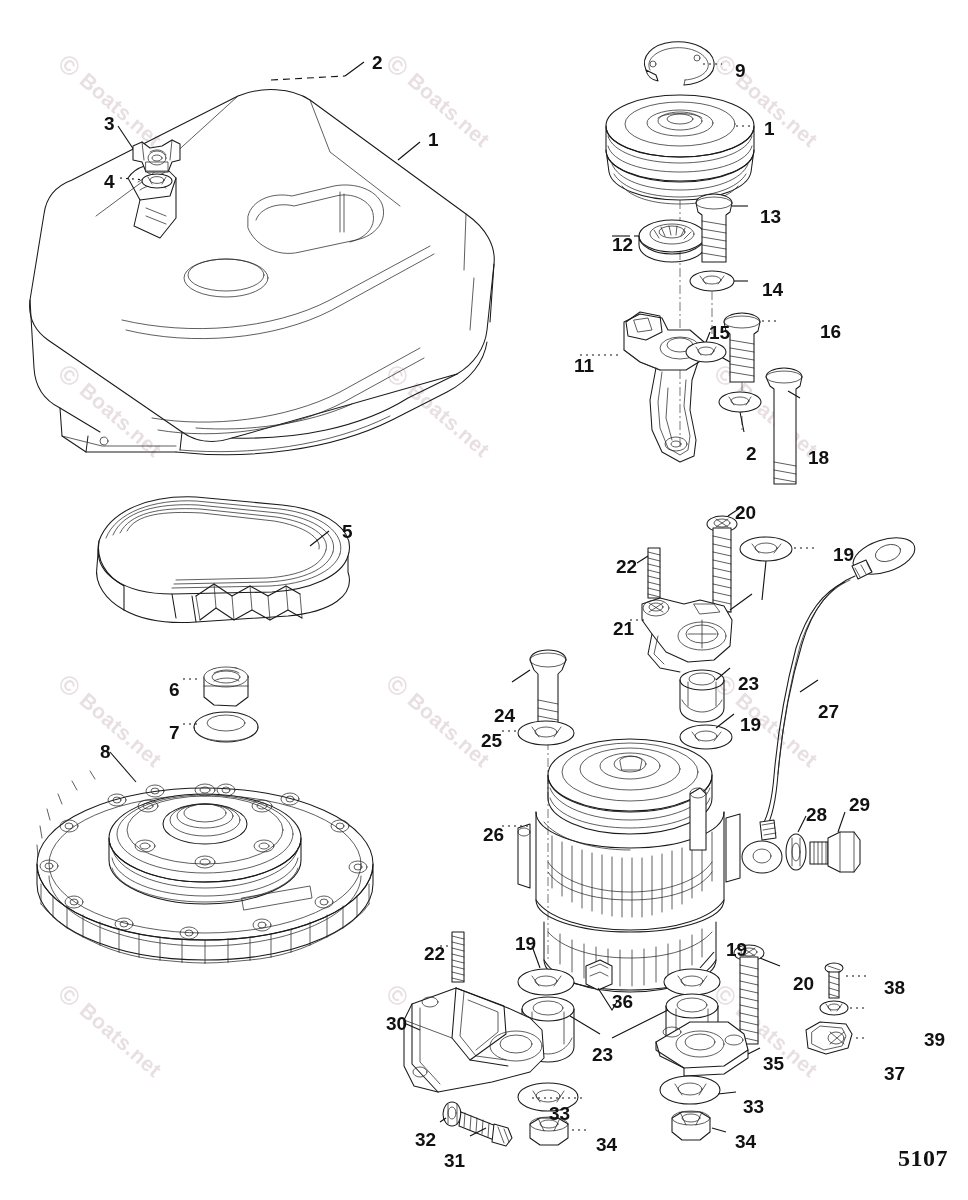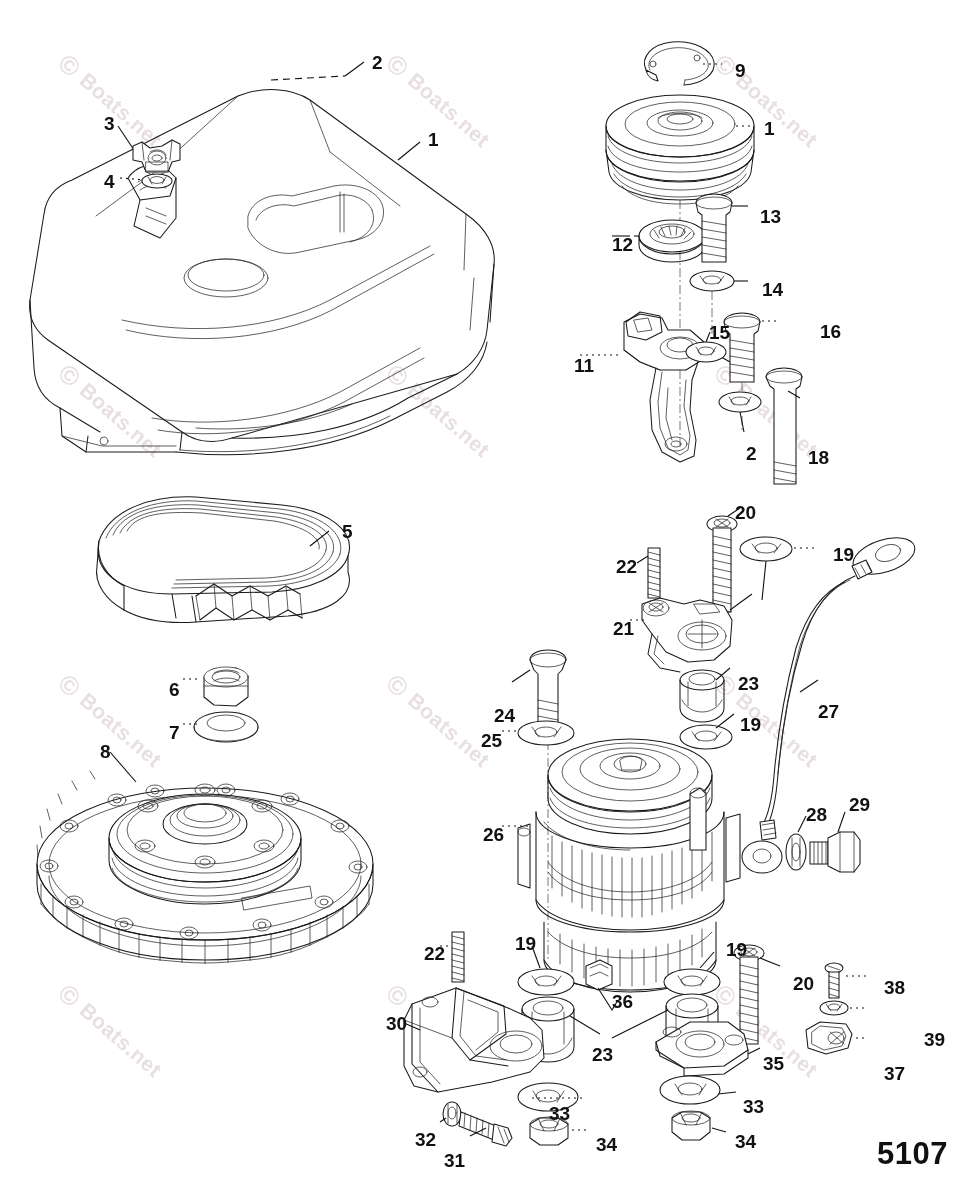--- a/index.html
+++ b/index.html
@@ -6,22 +6,22 @@
   html,body{margin:0;padding:0;background:#ffffff;}
   body{font-family:"Liberation Sans",sans-serif;}
   #page{position:relative;width:968px;height:1200px;background:#fff;overflow:hidden;}
   #watermarks{position:absolute;left:0;top:0;width:968px;height:1200px;pointer-events:none;z-index:5;}
   .wm{position:absolute;font-family:"Liberation Sans",sans-serif;font-size:21px;font-weight:bold;
       color:#e8dfe2;transform:rotate(41deg);transform-origin:0 0;white-space:nowrap;letter-spacing:0.5px;}
   .wm .c{font-size:26px;vertical-align:-2px;}
   #art{position:absolute;left:0;top:0;width:968px;height:1200px;z-index:10;}
   .lbl{position:absolute;font-family:"Liberation Sans",sans-serif;font-weight:bold;font-size:19px;
        color:#111;z-index:30;white-space:nowrap;}
-  #partnum{position:absolute;right:20px;bottom:28px;font-size:31px;font-weight:bold;color:#111;z-index:30;
-       font-family:Liberation Sans, sans-serif;letter-spacing:0.5px;}
+  #partnum{position:absolute;right:20px;bottom:28px;font-size:24px;font-weight:bold;color:#111;z-index:30;
+       font-family:Liberation Serif, serif;letter-spacing:0.5px;}
   svg{display:block;}
   .ln{fill:none;stroke:#1a1a1a;stroke-width:1.05;stroke-linecap:round;stroke-linejoin:round;}
   .lnf{fill:#ffffff;stroke:#1a1a1a;stroke-width:1.05;stroke-linecap:round;stroke-linejoin:round;}
   .thin{fill:none;stroke:#2a2a2a;stroke-width:0.75;stroke-linecap:round;stroke-linejoin:round;}
   .thinf{fill:#fff;stroke:#2a2a2a;stroke-width:0.75;stroke-linecap:round;stroke-linejoin:round;}
   .dash{fill:none;stroke:#111;stroke-width:1.1;stroke-dasharray:7 5;stroke-linecap:butt;}
   .dashd{fill:none;stroke:#111;stroke-width:1.1;stroke-dasharray:2 4;stroke-linecap:butt;}
   .lead{fill:none;stroke:#111;stroke-width:1.1;}
   .ctr{fill:none;stroke:#555;stroke-width:0.8;stroke-dasharray:9 3 2 3;}
 </style>

